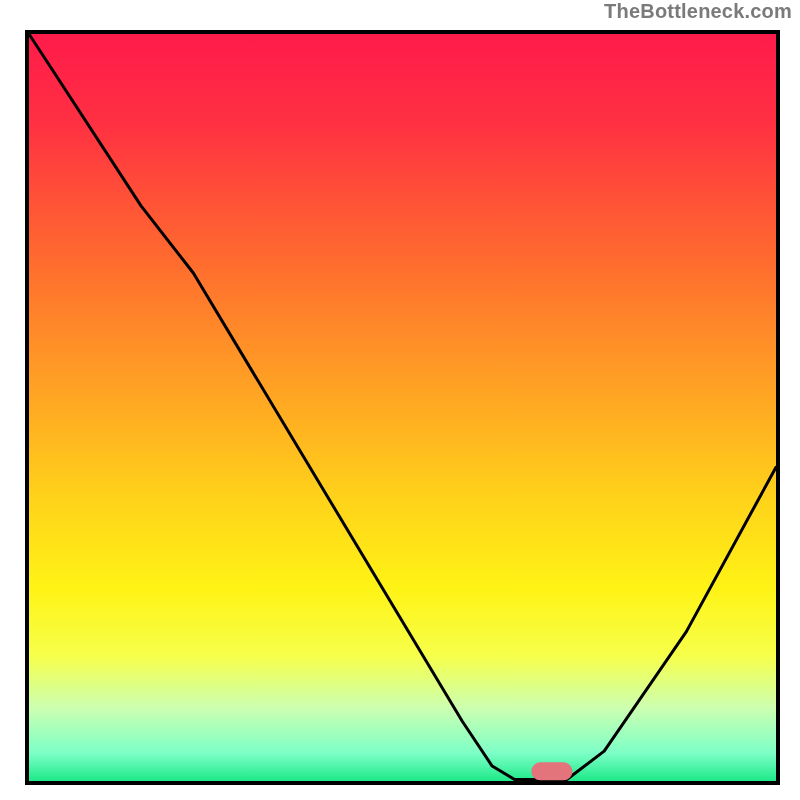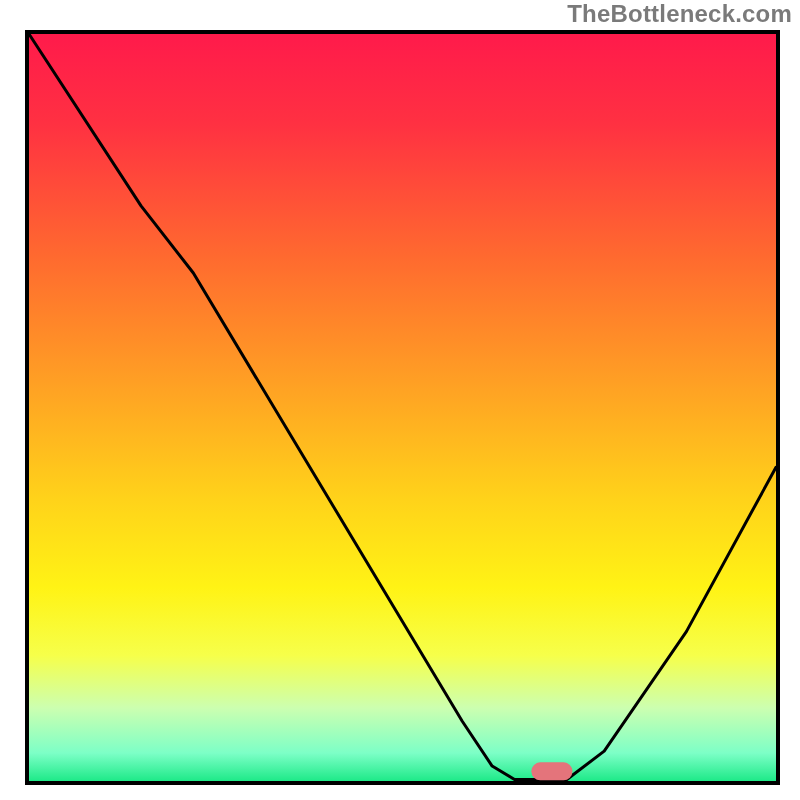--- a/index.html
+++ b/index.html
@@ -12,21 +12,21 @@
   }
   .chart-container {
     position: relative;
     width: 800px;
     height: 800px;
   }
   .watermark {
     position: absolute;
     top: 0;
     right: 8px;
-    font-size: 24px;
+    font-size: 20px;
     font-weight: bold;
     color: #7a7a7a;
     letter-spacing: 0.2px;
     z-index: 5;
   }
   svg {
     display: block;
   }
 </style>
 </head>

